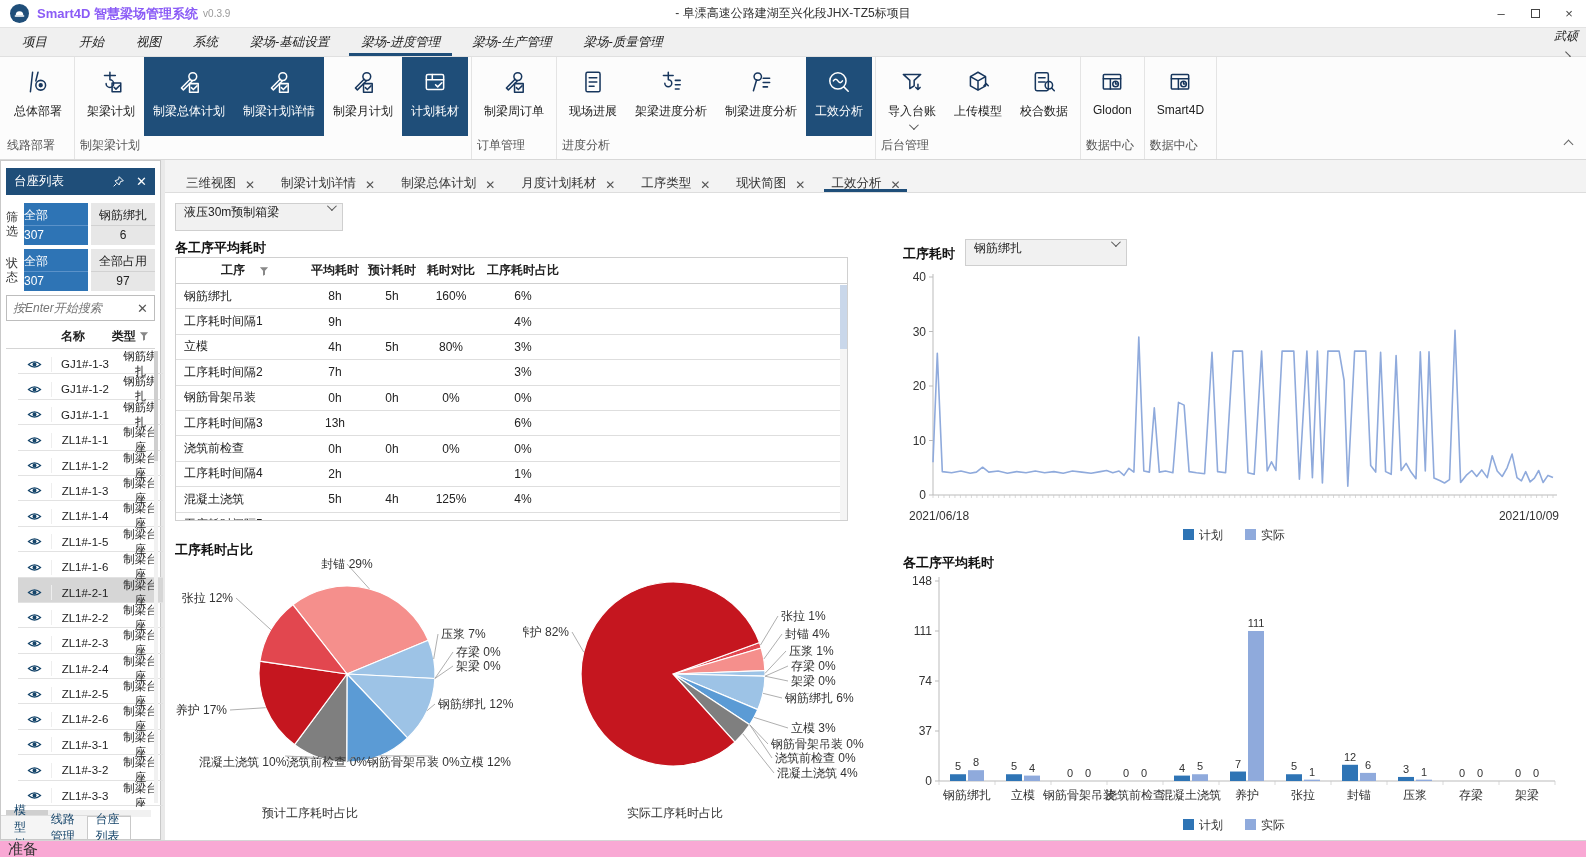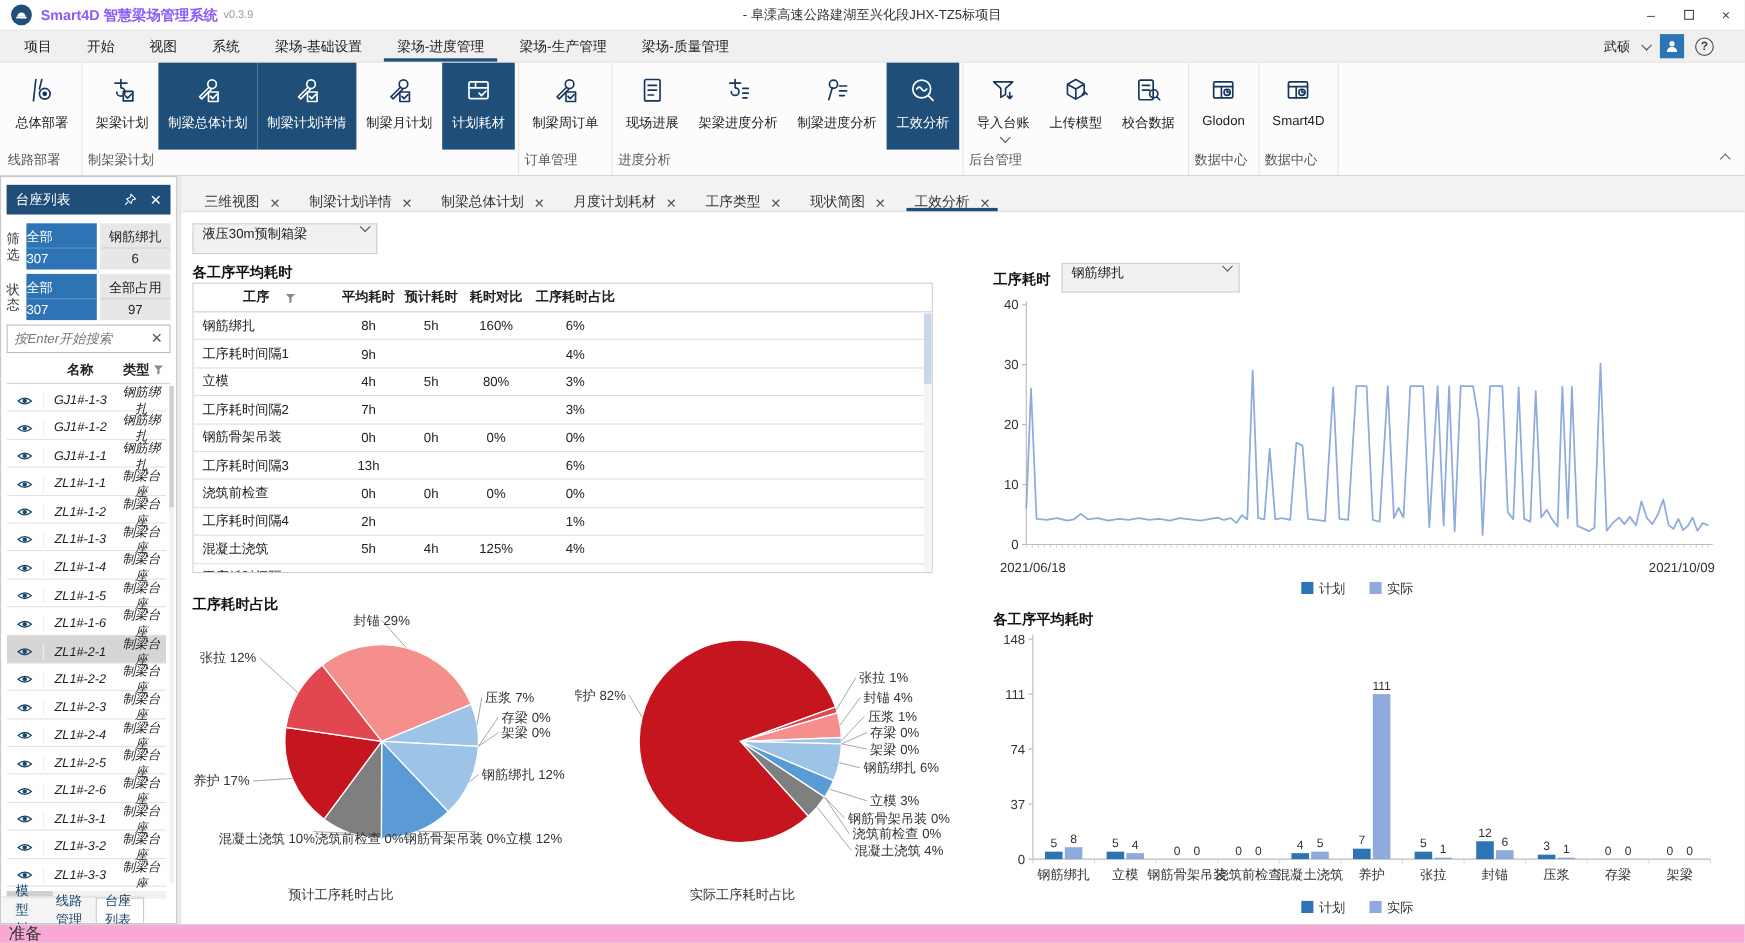--- a/index.html
+++ b/index.html
@@ -10,24 +10,24 @@
   #titlebar { position:absolute; left:0; top:0; width:1586px; height:28px; background:#ffffff; border-bottom:1px solid #e3e3e3; display:flex; align-items:center; }
   #logo { width:19px; height:19px; border-radius:50%; background:#1f4e79; margin:0 8px 0 10px; display:flex; align-items:center; justify-content:center; }
   #app-title { font-weight:bold; color:#8b5cf6; font-size:13px; }
   #app-version { color:#999; font-size:10px; margin-left:5px; }
   #project-title { position:absolute; left:0; right:0; text-align:center; font-size:12px; color:#333; pointer-events:none; }
   #win-controls { margin-left:auto; display:flex; height:100%; }
   .win-btn { width:34px; height:100%; display:flex; align-items:center; justify-content:center; color:#444; font-size:13px; }
   .win-max-glyph { width:9px; height:9px; border:1px solid #444; }
 
   
-  #menubar { position:absolute; left:0; top:28px; width:1586px; height:29px; background:#f0f0f0; border-bottom:1px solid #e0e0e0; display:flex; align-items:stretch; padding-left:6px; }
+  #menubar { position:absolute; left:0; top:28px; width:1586px; height:29px; background:#f0f0f0; border-bottom:1px solid #e0e0e0; display:flex; align-items:stretch; padding-left:6px;font-style:italic; }
   .menu-item { padding:0 16px; display:flex; align-items:center; font-size:12.5px; color:#222; position:relative; }
   .menu-item.active::after { content:""; position:absolute; left:4px; right:4px; bottom:0; height:3px; background:#1f4e79; }
-  #menubar-right { margin-left:auto; display:flex; align-items:center; gap:10px; padding-right:28px; }
+  #menubar-right { margin-left:auto; display:flex; align-items:center; gap:10px; padding-right:8px;flex-direction:column; }
   .chev { display:inline-block; width:7px; height:7px; border-right:1.5px solid #555; border-bottom:1.5px solid #555; transform:rotate(45deg) translateY(-2px); }
   #user-avatar { width:22px; height:22px; background:#2e74b5; display:flex; align-items:center; justify-content:center; }
   #help-icon { width:17px; height:17px; border:1.4px solid #444; border-radius:50%; display:flex; align-items:center; justify-content:center; font-size:11px; color:#444; font-weight:bold; }
 
   
   #ribbon { position:absolute; left:0; top:57px; width:1586px; height:103px; background:#fcfcfc; border-bottom:1px solid #d8d8d8; display:flex; align-items:stretch; padding:0 2px; }
   .rgroup { display:flex; flex-direction:column; border-right:1px solid #e4e4e4; padding:0 3px; }
   .rbtns { display:flex; flex:1; align-items:stretch; }
   .rbtn { display:flex; flex-direction:column; align-items:center; justify-content:flex-start; padding:10px 9px 2px; min-width:56px; color:#222; }
   .rbtn .ricon { color:#17365d; height:30px; display:flex; align-items:center; }
@@ -46,21 +46,21 @@
   .sb-filter-row { position:absolute; left:5px; width:149px; height:42px; display:flex; gap:3px; }
   .sb-filter-label { width:15px; color:#333; font-size:12px; line-height:14px; display:flex; flex-direction:column; justify-content:center; }
   .sb-blue { width:64px; background:#2e74b5; color:#fff; display:flex; flex-direction:column; justify-content:center; gap:2px; }
   .sb-blue > div:first-child { border-bottom:1px solid #5b92c9; padding-bottom:1px; }
   .sb-gray { flex:1; background:#e7e7e7; color:#222; text-align:center; display:flex; flex-direction:column; justify-content:center; gap:2px; }
   .sb-gray > div:first-child { border-bottom:1px solid #d2d2d2; padding-bottom:1px; }
   #sb-search { position:absolute; left:5px; top:134px; width:149px; height:26px; border:1px solid #bdbdbd; background:#fff; display:flex; align-items:center; }
   #sb-search input { flex:1; border:none; outline:none; font-style:italic; color:#888; font-size:12px; padding:0 6px; background:transparent; font-family:inherit; width:110px; }
   #sb-search .x { color:#555; padding-right:6px; font-size:13px; }
   #sb-cols { position:absolute; left:5px; top:164px; width:149px; height:24px; display:grid; grid-template-columns:34px 66px 1fr; align-items:center; border-bottom:1px solid #d5d5d5; font-weight:bold; }
-  #sb-list { position:absolute; left:5px; top:188px; width:145px; height:458px; overflow:hidden;font-style:italic; }
+  #sb-list { position:absolute; left:17px; top:188px; width:145px; height:458px; overflow:hidden; }
   .sb-row { height:25.4px; display:grid; grid-template-columns:34px 66px 1fr; align-items:center; border-bottom:1px solid #e2e2e2; }
   .sb-row .cell { text-align:center; font-size:11.5px; }
   .sb-row .eye { display:flex; justify-content:center; color:#17466b; border-right:1px solid #eee; }
   .sb-row.selected { background:#d6d6d6; }
   #sb-vscroll { position:absolute; right:2px; top:190px; width:4px; height:452px; background:#f1f1f1; }
   #sb-vscroll .thumb { width:4px; height:110px; background:#cfcfcf; }
   #sb-hscroll { position:absolute; left:5px; top:649px; width:145px; height:7px; background:#f1f1f1; }
   #sb-hscroll .thumb { width:42px; height:7px; background:#cfcfcf; }
   #sb-tabs { position:absolute; left:0; bottom:0; width:130px; height:24px; background:#f5f5f5; display:flex; align-items:stretch; padding-left:6px; gap:2px; border-top:1px solid #ddd; }
   .sb-tab { padding:0 7px; display:flex; align-items:center; color:#17466b; font-size:12px; }

